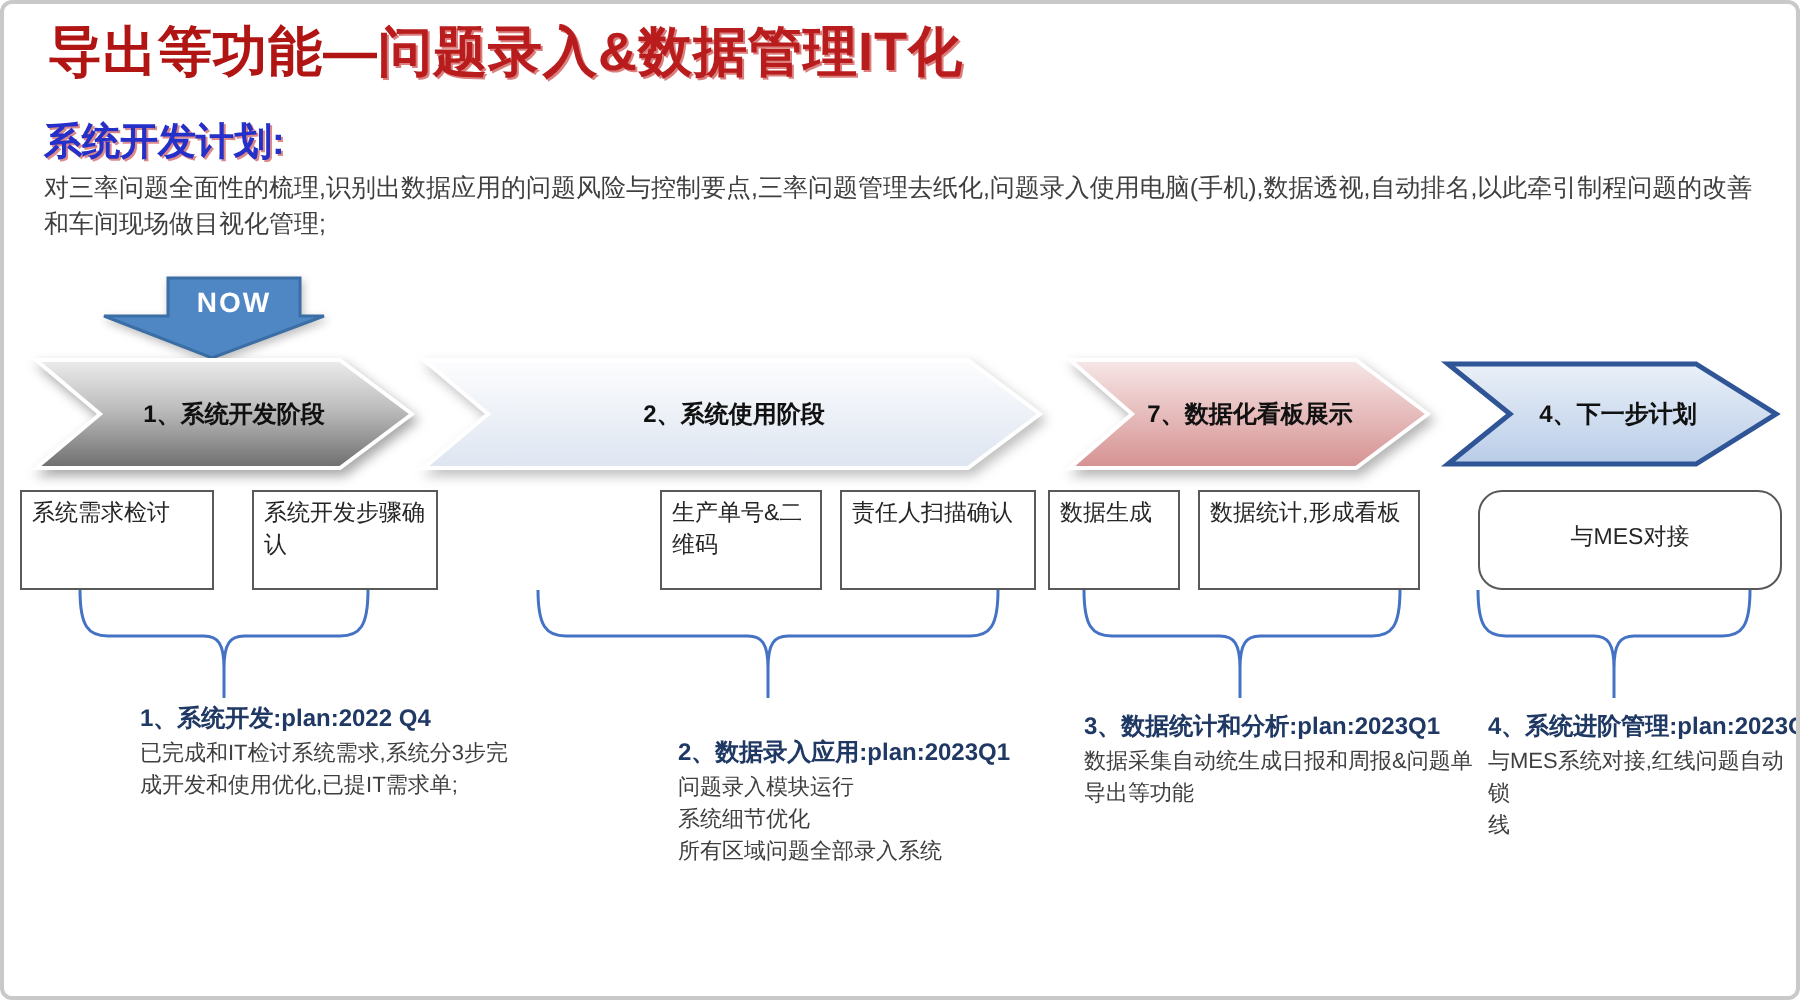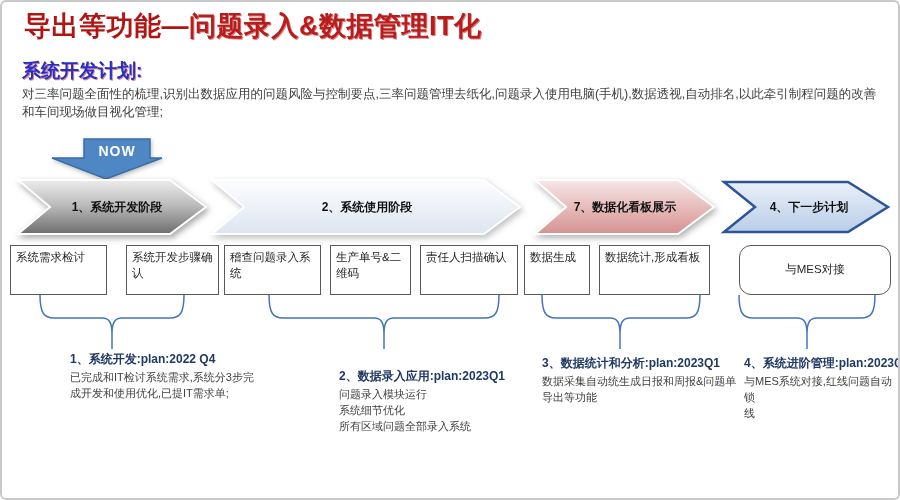--- a/index.html
+++ b/index.html
@@ -83,21 +83,20 @@
 
   <div class="abs now-label" style="left:82px;top:141px;width:66px;">NOW</div>
 
   <div class="abs phase-label" style="left:40px;top:199px;width:150px;">1、系统开发阶段</div>
   <div class="abs phase-label" style="left:245px;top:199px;width:240px;">2、系统使用阶段</div>
   <div class="abs phase-label" style="left:558px;top:199px;width:130px;">7、数据化看板展示</div>
   <div class="abs phase-label" style="left:747px;top:199px;width:120px;">4、下一步计划</div>
 
   <div class="abs task-box" style="left:8px;width:85px;">系统需求检讨</div>
   <div class="abs task-box" style="left:124px;width:81px;">系统开发步骤确认</div>
-  <div class="abs task-box" style="left:222px;width:85px;">稽查问题录入系统</div>
   <div class="abs task-box" style="left:328px;width:69px;">生产单号&amp;二维码</div>
   <div class="abs task-box" style="left:418px;width:86px;">责任人扫描确认</div>
   <div class="abs task-box" style="left:522px;width:54px;">数据生成</div>
   <div class="abs task-box" style="left:597px;width:99px;">数据统计,形成看板</div>
   <div class="abs task-box centered" style="left:737px;width:146px;border-radius:12px;">与MES对接</div>
 
   <div class="abs note" style="left:68px;top:349px;width:240px;">
     <div class="note-title">1、系统开发:plan:2022 Q4</div>
     <div class="note-body">已完成和IT检讨系统需求,系统分3步完
 成开发和使用优化,已提IT需求单;</div>

